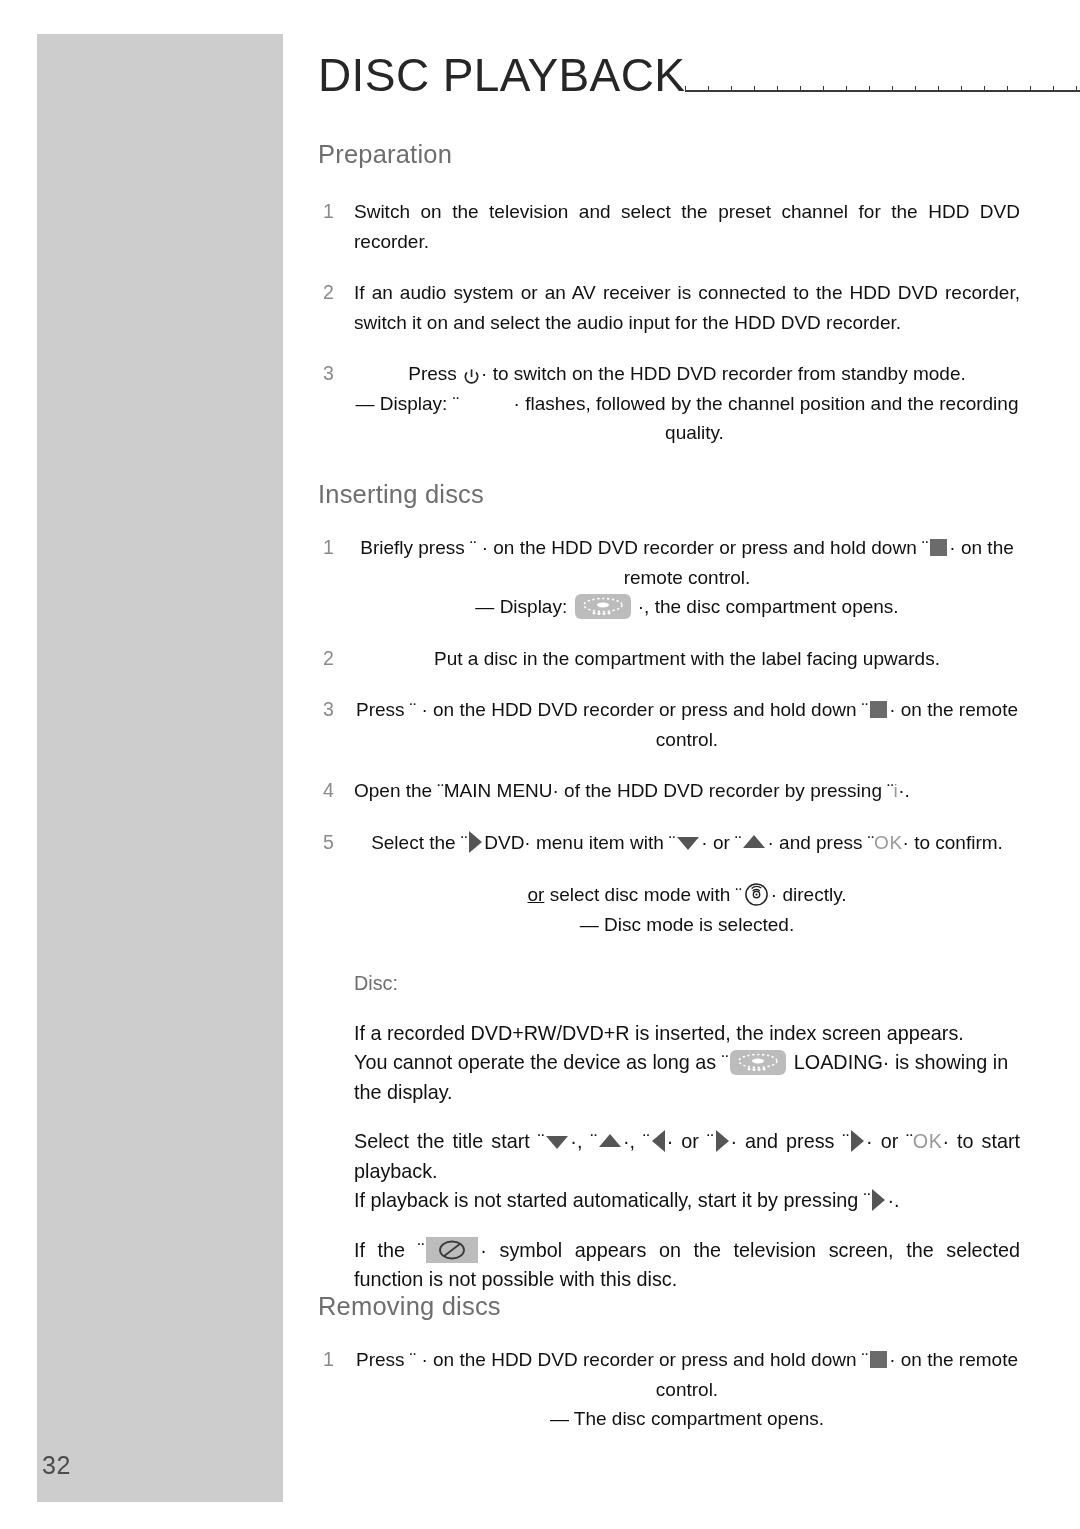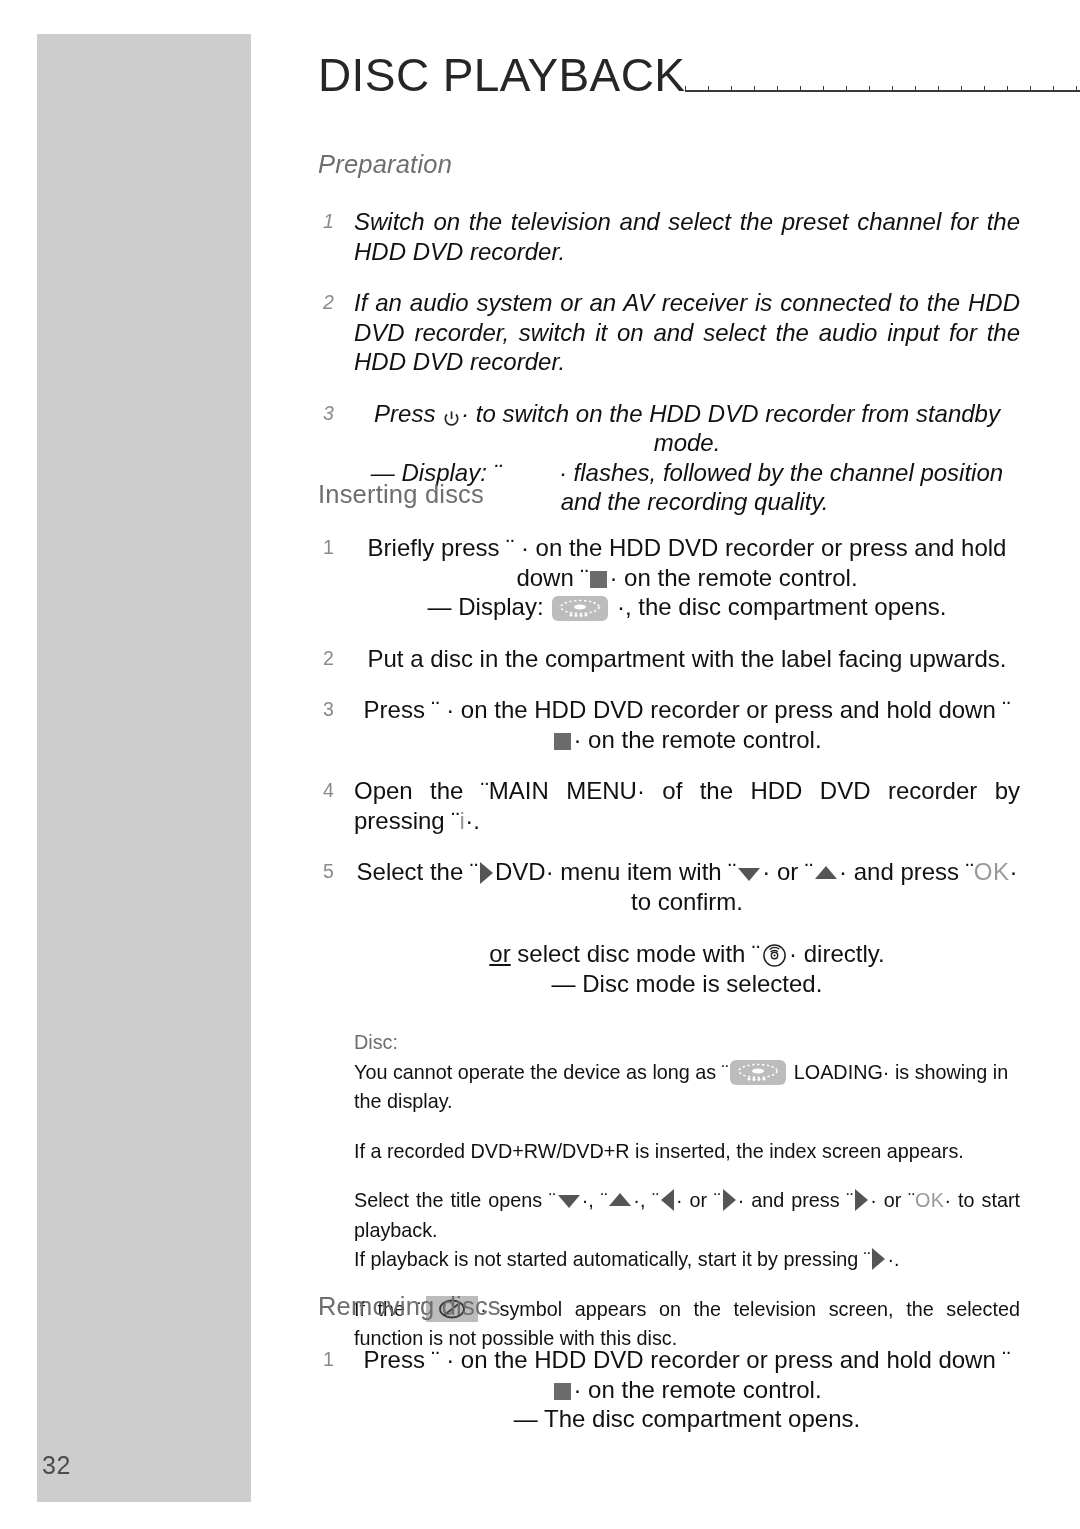--- a/index.html
+++ b/index.html
@@ -14,21 +14,21 @@
     font-family: "Liberation Sans", sans-serif;
     color: #1a1a1a;
     overflow: hidden;
   }
 
   
   #sidebar {
     position: absolute;
     left: 37px;
     top: 34px;
-    width: 214px;
+    width: 246px;
     height: 1468px;
     background: #cdcdcd;
   }
   #page-number {
     position: absolute;
     left: 5px;
     bottom: 22px;
     font-size: 25px;
     color: #4c4c4c;
     letter-spacing: 0.5px;
@@ -103,21 +103,21 @@
     width: 36px;
     flex: 0 0 36px;
     font-size: 19.5px;
     color: #8a8a8a;
     line-height: 29.5px;
     padding-left: 5px;
     box-sizing: border-box;
   }
   .step-body {
     flex: 1;
-    font-size: 24px;
+    font-size: 19px;
     line-height: 29.5px;
     color: #111111;
     text-align: justify;
   }
   .step-body.nojust { text-align: center; }
   .sub {
     display: block;
     text-indent: -15px;
     padding-left: 15px;
   }
@@ -225,21 +225,21 @@
   <div id="page-number">32</div>
 </div>
 
 <div id="content">
 
   <div id="title-row">
     <div id="page-title">DISC PLAYBACK</div>
     <div id="title-rule"></div>
   </div>
 
-  <div style="position:absolute; left:0; top:150px; width:702px;font-style:italic;">
+  <div style="position:absolute; left:0; top:140px; width:702px;">
 
     <h2 class="section-heading">Preparation</h2>
 
     <div class="step" style="margin-top:28px;">
       <div class="step-num">1</div>
       <div class="step-body">Switch on the television and select the preset channel for the HDD DVD recorder.</div>
     </div>
 
     <div class="step" style="margin-top:22px;">
       <div class="step-num">2</div>
@@ -325,38 +325,38 @@
               <path d="M8.6 9.0 A5.4 5.4 0 0 1 15.8 8.7" fill="none" stroke="#222" stroke-width="1.3"></path>
             </svg>
           </span><span>· directly.</span>
           <span class="sub" style="display:block;">— Disc mode is selected.</span>
         </span>
       </div>
     </div>
 
     <div class="notes-label">Disc:</div>
 
+    <div class="note-block">If a recorded DVD+RW/DVD+R is inserted, the index screen appears.</div>
+
     <div class="note-block nojust tight">
       <span>You cannot operate the device as long as ¨</span><span class="gly ico-display">
         <svg width="56" height="25" viewBox="0 0 56 25">
           <ellipse cx="28" cy="11" rx="19" ry="6.5" fill="none" stroke="#ffffff" stroke-width="1.6" stroke-dasharray="2.2 2.6"></ellipse>
           <ellipse cx="28" cy="11" rx="6" ry="2.4" fill="#ffffff"></ellipse>
           <circle cx="19" cy="19" r="1.5" fill="#ffffff"></circle>
           <circle cx="24" cy="19.5" r="1.5" fill="#ffffff"></circle>
           <circle cx="29" cy="19.5" r="1.5" fill="#ffffff"></circle>
           <circle cx="34" cy="19" r="1.5" fill="#ffffff"></circle>
         </svg>
       </span>
       <span>LOADING· is showing in the display.</span>
     </div>
 
-    <div class="note-block">If a recorded DVD+RW/DVD+R is inserted, the index screen appears.</div>
-
     <div class="note-block">
-      <span>Select the title opens ¨</span><span class="gly tri tri-down"></span><span>·, ¨</span><span class="gly tri tri-up"></span><span>·, ¨</span><span class="gly tri tri-left"></span><span>· or ¨</span><span class="gly tri tri-right"></span><span>· and press ¨</span><span class="gly tri tri-right"></span><span>· or ¨</span><span class="grey-label">OK</span><span>· to start playback.</span>
+      <span>Select the title start ¨</span><span class="gly tri tri-down"></span><span>·, ¨</span><span class="gly tri tri-up"></span><span>·, ¨</span><span class="gly tri tri-left"></span><span>· or ¨</span><span class="gly tri tri-right"></span><span>· and press ¨</span><span class="gly tri tri-right"></span><span>· or ¨</span><span class="grey-label">OK</span><span>· to start playback.</span>
     </div>
 
 
     <div class="note-block nojust tight">
       <span>If playback is not started automatically, start it by pressing ¨</span><span class="gly tri tri-right"></span><span>·.</span>
     </div>
 
     <div class="note-block">
       <span>If the ¨</span><span class="gly ico-no">
         <svg width="52" height="26" viewBox="0 0 52 26">

